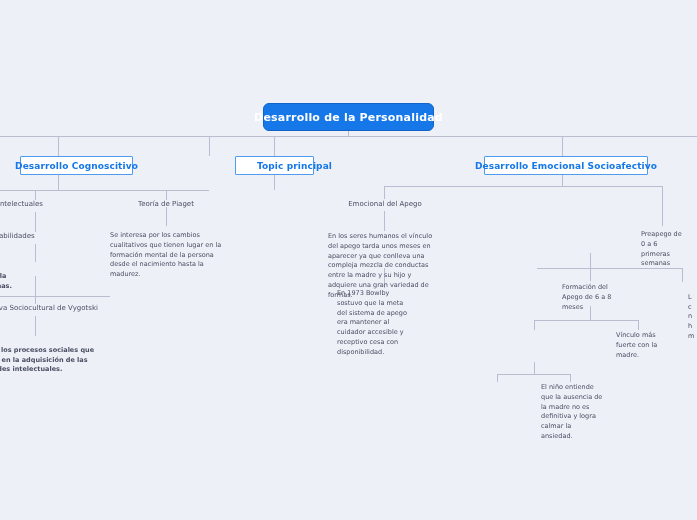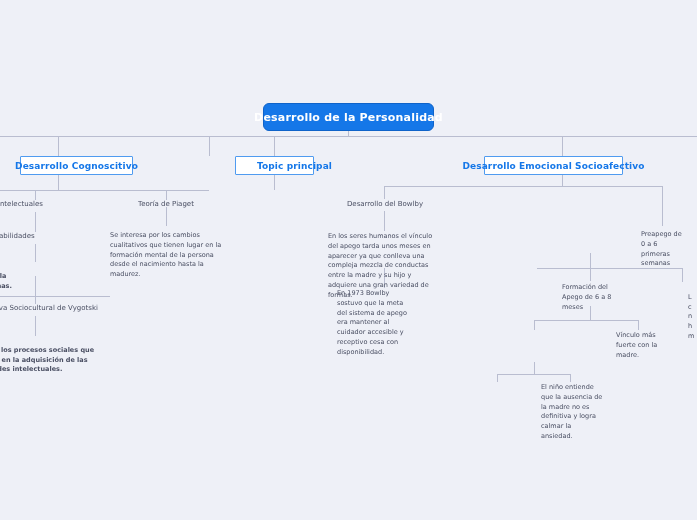--- a/index.html
+++ b/index.html
@@ -98,21 +98,21 @@
   </div>
 
   <div class="node branch" style="left:20px;top:156px;width:113px;height:19px;">
     <span>Desarrollo Cognoscitivo</span>
   </div>
 
   <div class="node branch" style="left:235px;top:156px;width:79px;height:19px;padding-left:40px;">
     <span>Topic principal</span>
   </div>
 
-  <div class="node branch" style="left:484px;top:156px;width:139px;height:19px;">
+  <div class="node branch" style="left:484px;top:156px;width:164px;height:19px;">
     <span>Desarrollo Emocional Socioafectivo</span>
   </div>
 
   <div class="node leaf-title clip-left" style="left:-8px;top:199px;width:120px;">
     <span>s Intelectuales</span>
   </div>
 
   <div class="node leaf-title clip-left" style="left:-22px;top:231px;width:130px;">
     <span>os y habilidades</span>
   </div>
@@ -134,21 +134,21 @@
 
   <div class="node leaf-title" style="left:123px;top:199px;width:86px;text-align:center;">
     <span>Teoría de Piaget</span>
   </div>
 
   <div class="node para" style="left:110px;top:231px;width:114px;">
     <span>Se interesa por los cambios cualitativos que tienen lugar en la formación mental de la persona desde el nacimiento hasta la madurez.</span>
   </div>
 
   <div class="node leaf-title" style="left:341px;top:199px;width:88px;text-align:center;">
-    <span>Desarrollo del Bowlby</span>
+    <span>Emocional del Apego</span>
   </div>
 
   <div class="node para" style="left:328px;top:232px;width:113px;">
     <span>En los seres humanos el vínculo del apego tarda unos meses en aparecer ya que conlleva una compleja mezcla de conductas entre la madre y su hijo y adquiere una gran variedad de formas.</span>
   </div>
 
   <div class="node para" style="left:337px;top:289px;width:74px;">
     <span>En 1973 Bowlby sostuvo que la meta del sistema de apego era mantener al cuidador accesible y receptivo cesa con disponibilidad.</span>
   </div>
 

